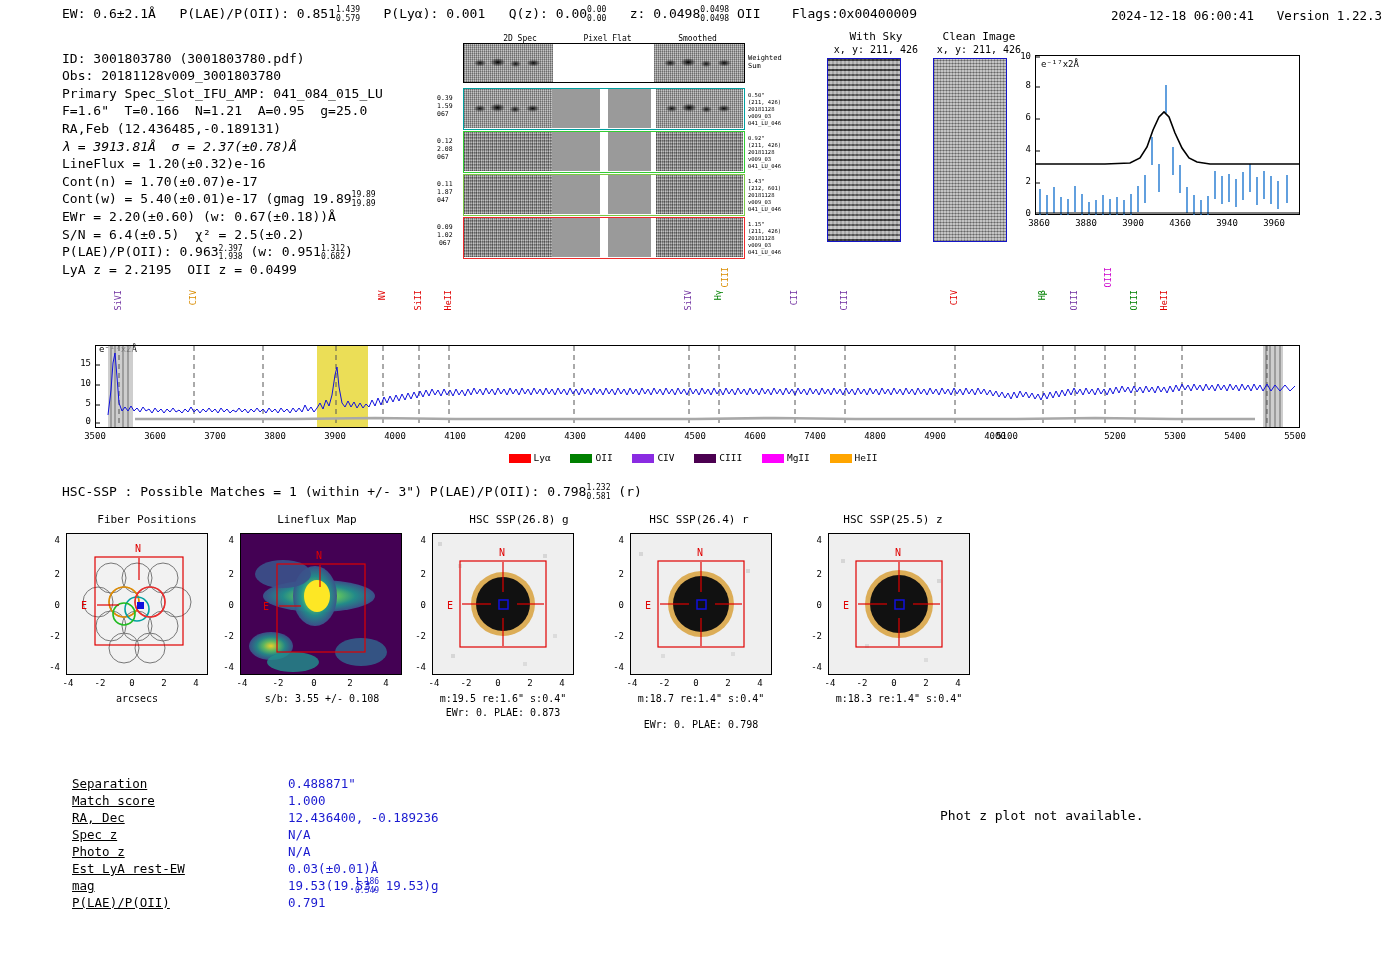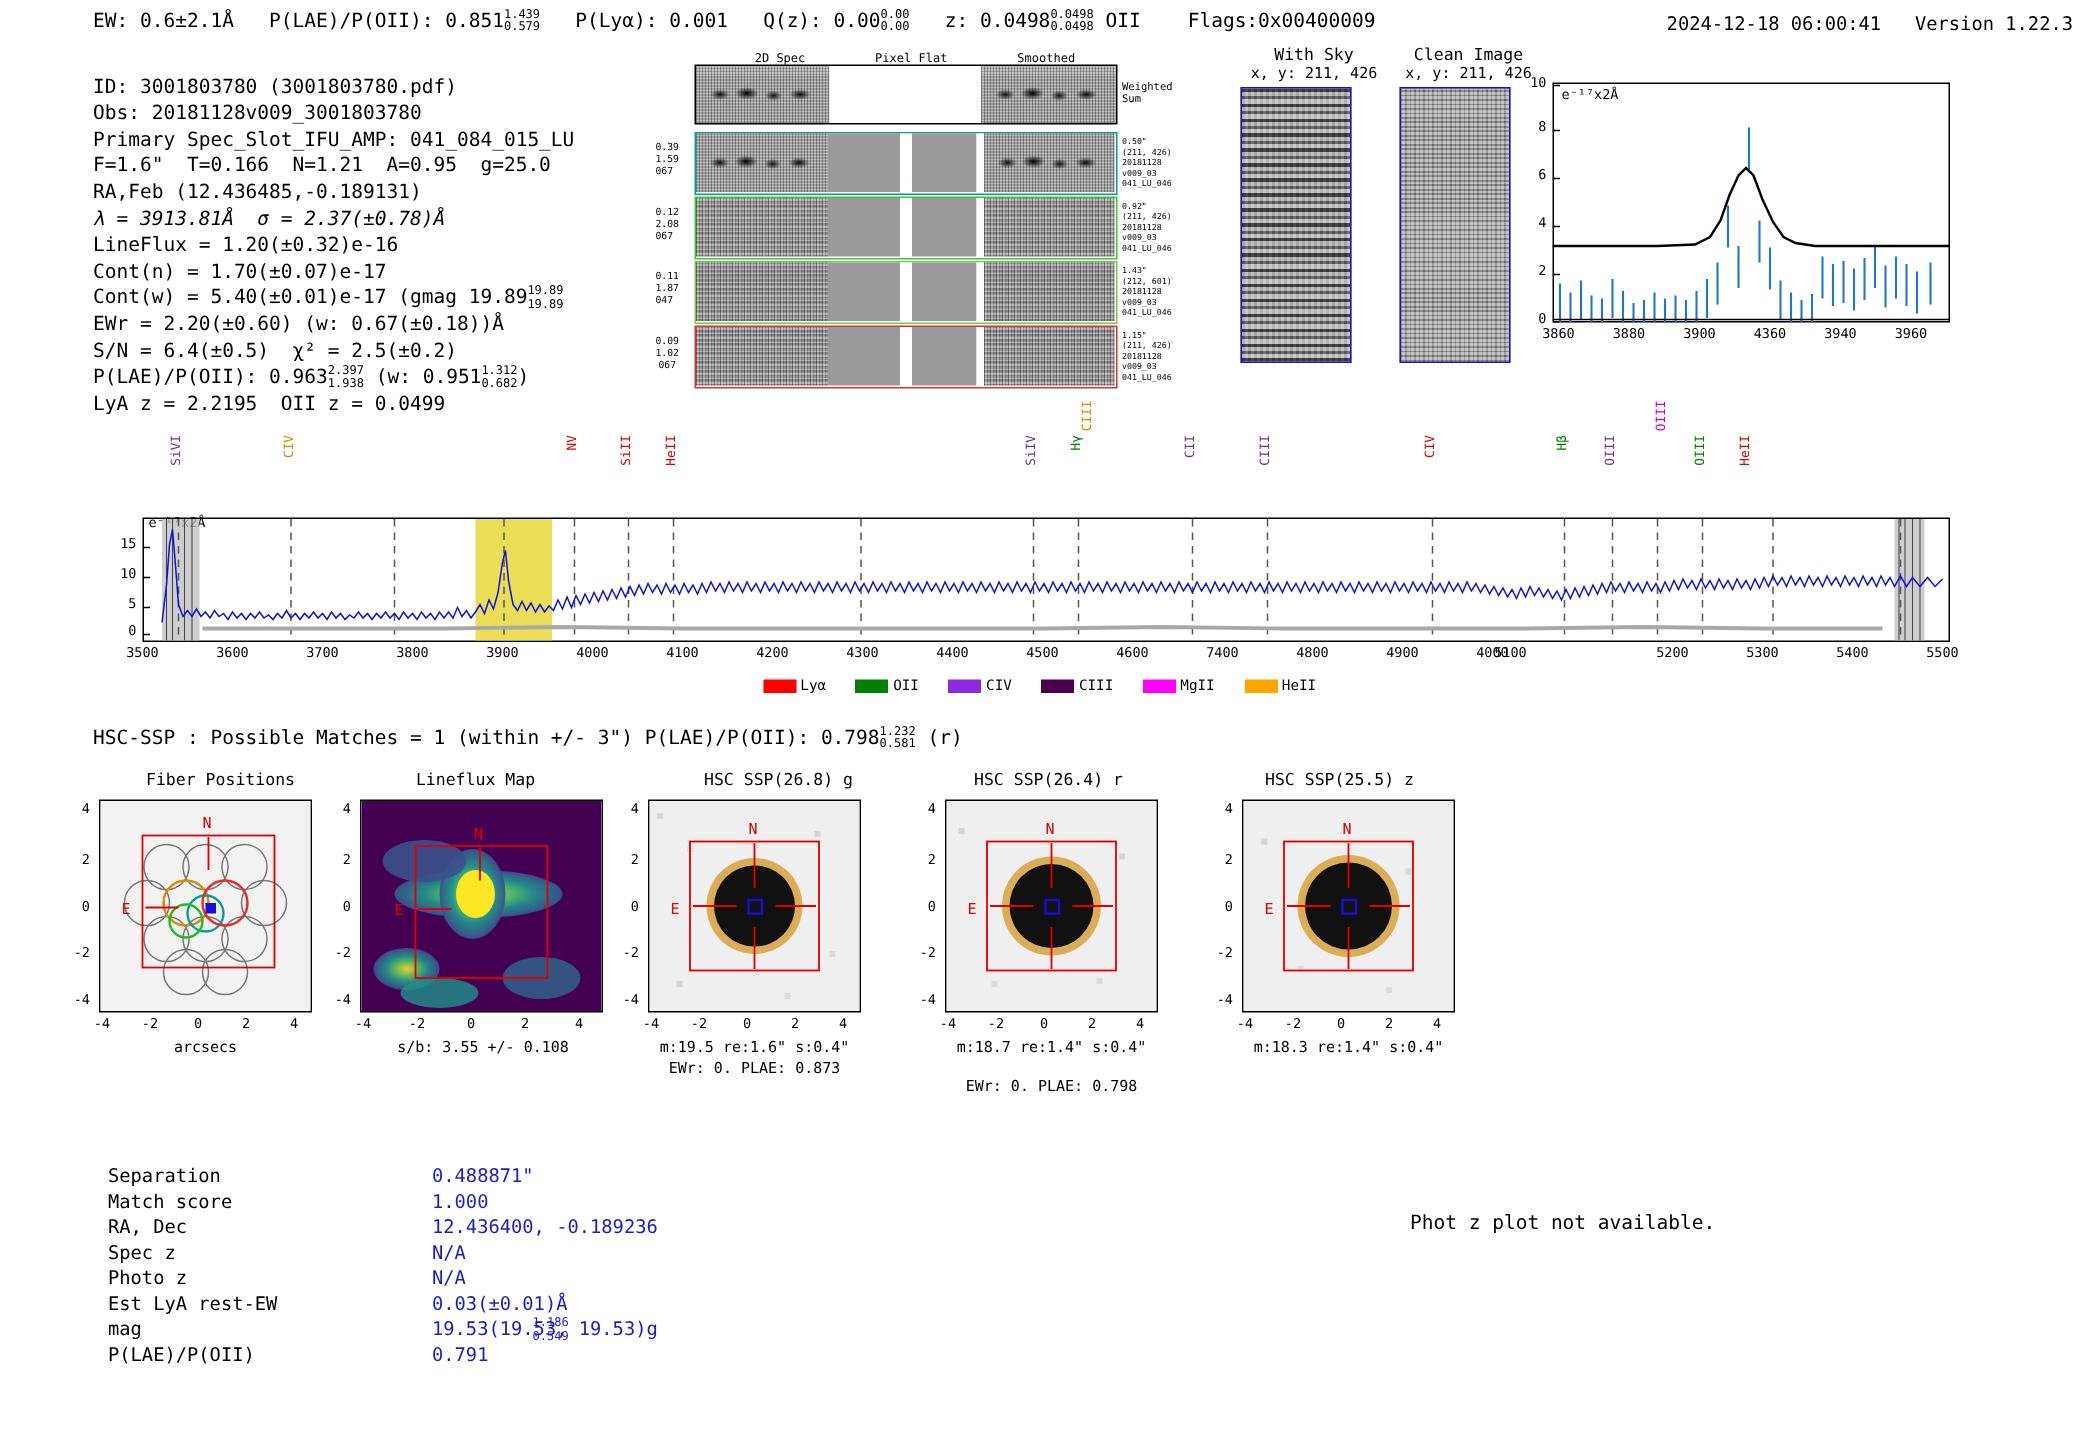--- a/index.html
+++ b/index.html
@@ -69,21 +69,21 @@
   .linelabel{position:absolute;font-size:8.5px;writing-mode:vertical-rl;transform:rotate(180deg);white-space:nowrap;}
   .legend-sw{display:inline-block;width:22px;height:9px;vertical-align:middle;margin-right:3px;}
   #legend{position:absolute;top:452px;left:0;width:1400px;text-align:center;font-size:9.5px;}
   #legend span.lbl{margin-right:14px;}
 
   
   .pp-title{position:absolute;font-size:11px;text-align:center;width:170px;}
   .pp-cap{position:absolute;font-size:10px;text-align:center;width:200px;}
 
   
-  #bottom-labels{position:absolute;top:775px;left:72px;line-height:17px;font-size:12.5px;white-space:pre;}
+  #bottom-labels{position:absolute;top:775px;left:72px;line-height:17px;font-size:12.5px;white-space:pre;text-decoration:underline;}
   #bottom-values{position:absolute;top:775px;left:288px;line-height:17px;font-size:12.5px;color:#1a1ad0;white-space:pre;}
   #photoz-msg{position:absolute;top:808px;left:940px;font-size:13px;}
   #hsc-line{position:absolute;top:484px;left:62px;font-size:13px;white-space:nowrap;}
 </style>
 </head>
 <body>
 
 <div class="abs mono" id="header-line">
   <span>EW: 0.6±2.1Å</span>&nbsp;&nbsp;
   <span>P(LAE)/P(OII): 0.851</span><span class="frac"><span>1.439</span><br><span>0.579</span></span>&nbsp;&nbsp;

